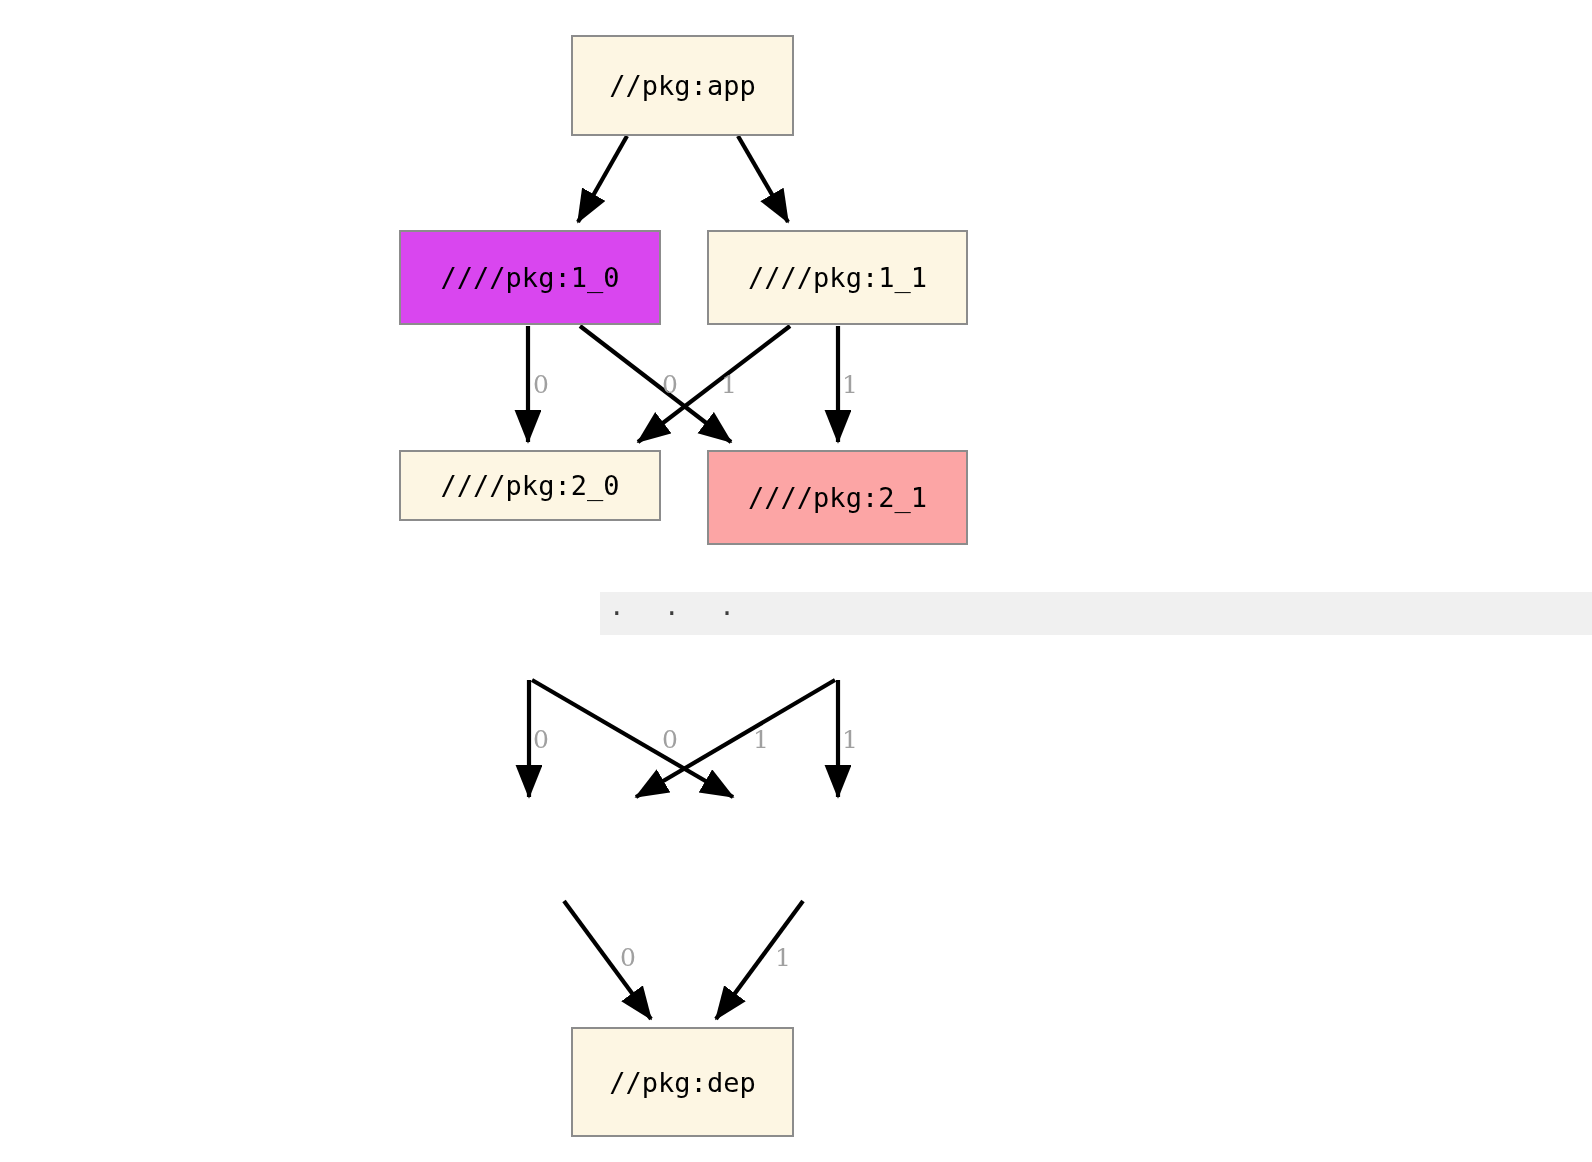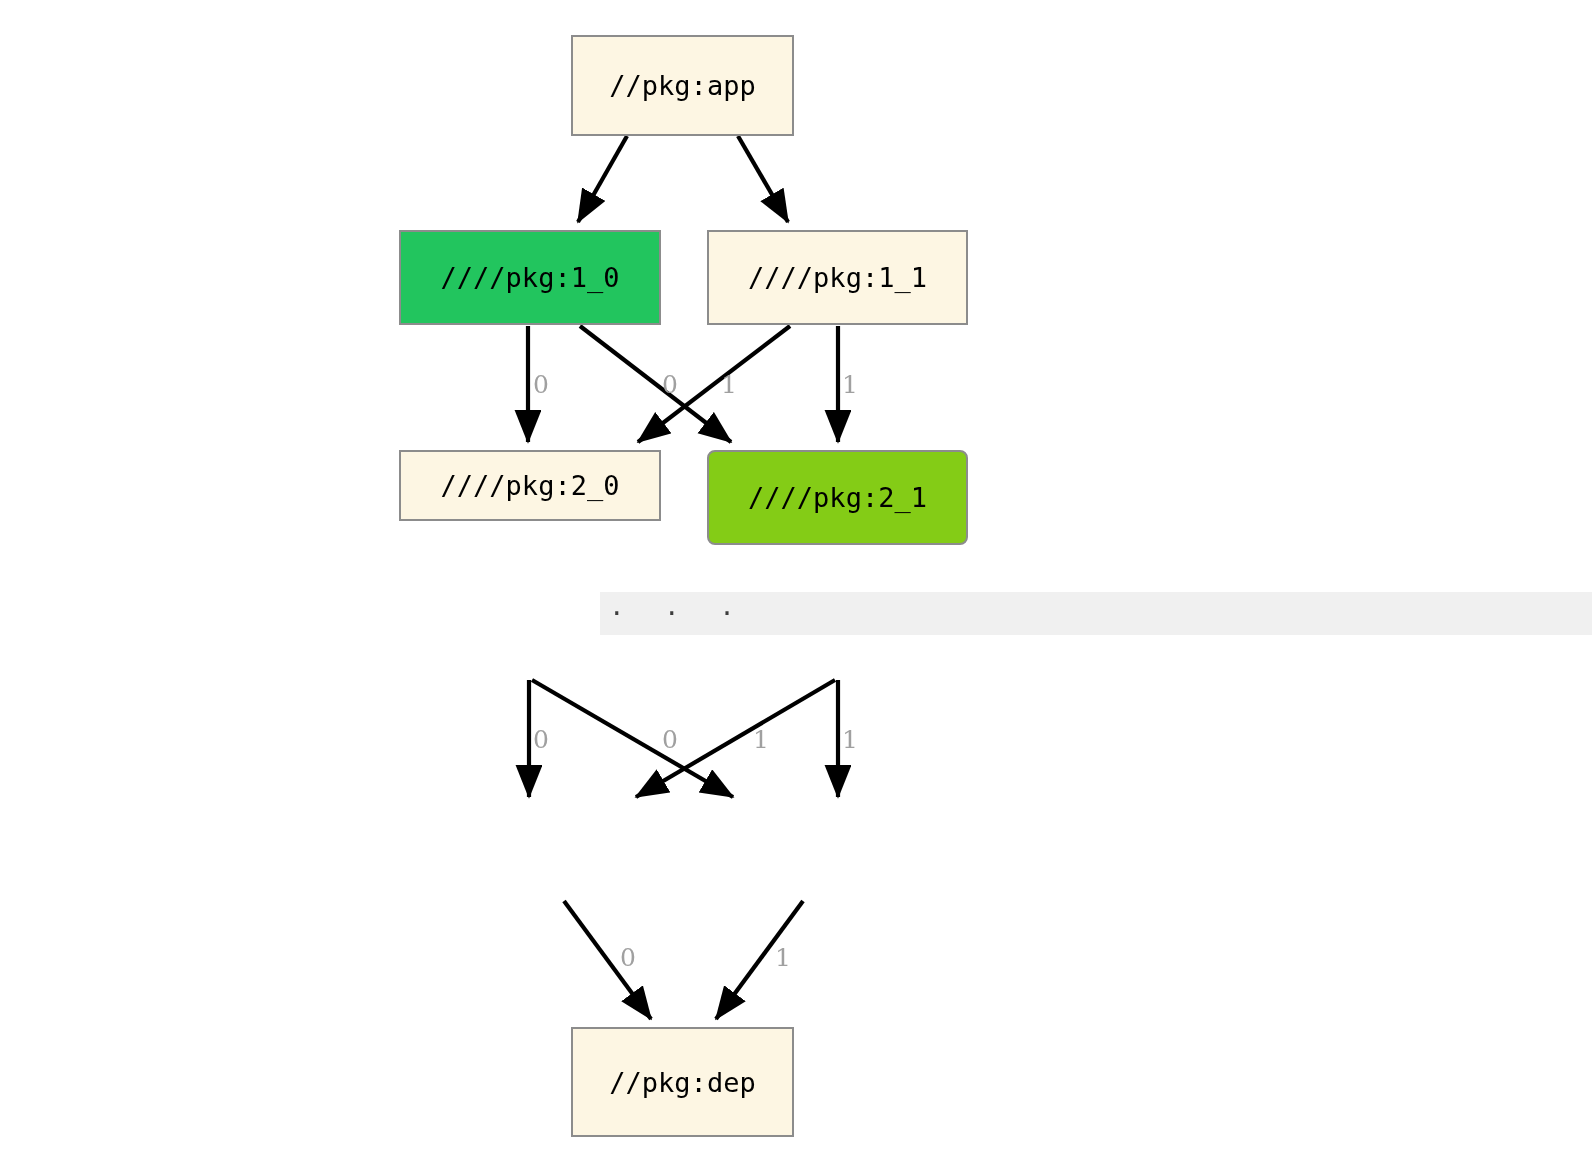--- a/index.html
+++ b/index.html
@@ -104,30 +104,30 @@
     <line x1="803" y1="901" x2="716" y2="1019" stroke="#000000" stroke-width="4.2" marker-end="url(#arrowhead)"></line>
   </svg>
 
   <div class="ellipsis-band" id="ellipsis-band" style="left: 600px; top: 592px; width: 992px; height: 43px; background: rgb(240, 240, 240);">
     <span class="ellipsis-text">· · ·</span>
   </div>
 
   <div class="node-box" id="node-app" style="left: 571px; top: 35px; width: 223px; height: 101px; background: rgb(253, 246, 227); border-color: rgb(140, 140, 140);">
     <span>//pkg:app</span>
   </div>
-  <div class="node-box" id="node-l1_0" style="left: 399px; top: 230px; width: 262px; height: 95px; background: #22c55e; border-color: rgb(140, 140, 140);">
+  <div class="node-box" id="node-l1_0" style="left: 399px; top: 230px; width: 262px; height: 95px; background: #d946ef; border-color: rgb(140, 140, 140);">
     <span>////pkg:1_0</span>
   </div>
   <div class="node-box" id="node-l1_1" style="left: 707px; top: 230px; width: 261px; height: 95px; background: rgb(253, 246, 227); border-color: rgb(140, 140, 140);">
     <span>////pkg:1_1</span>
   </div>
   <div class="node-box" id="node-l2_0" style="left: 399px; top: 450px; width: 262px; height: 71px; background: rgb(253, 246, 227); border-color: rgb(140, 140, 140);">
     <span>////pkg:2_0</span>
   </div>
-  <div class="node-box" id="node-l2_1" style="left: 707px; top: 450px; width: 261px; height: 95px; background: #84cc16; border-color: rgb(140, 140, 140); border-radius: 8px;">
+  <div class="node-box" id="node-l2_1" style="left: 707px; top: 450px; width: 261px; height: 95px; background: #fca5a5; border-color: rgb(140, 140, 140);">
     <span>////pkg:2_1</span>
   </div>
   <div class="node-box" id="node-dep" style="left: 571px; top: 1027px; width: 223px; height: 110px; background: rgb(253, 246, 227); border-color: rgb(140, 140, 140);">
     <span>//pkg:dep</span>
   </div>
 
   <span class="edge-label" id="el-0" style="left: 533px; top: 372px; color: rgb(160, 160, 160);">0</span>
   <span class="edge-label" id="el-1" style="left: 662px; top: 372px; color: rgb(160, 160, 160);">0</span>
   <span class="edge-label" id="el-2" style="left: 721px; top: 372px; color: rgb(160, 160, 160);">1</span>
   <span class="edge-label" id="el-3" style="left: 842px; top: 372px; color: rgb(160, 160, 160);">1</span>

